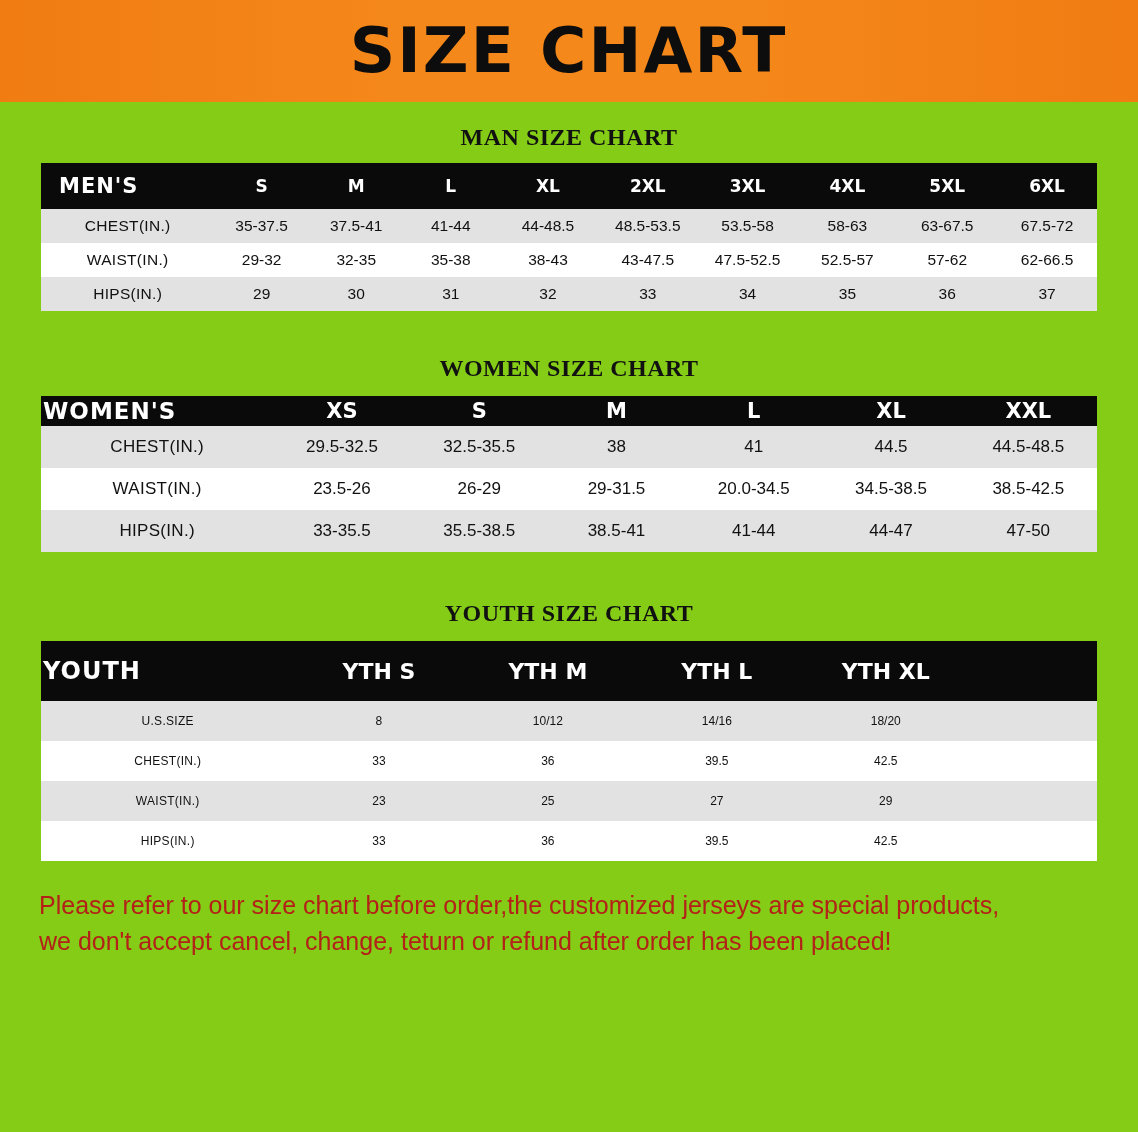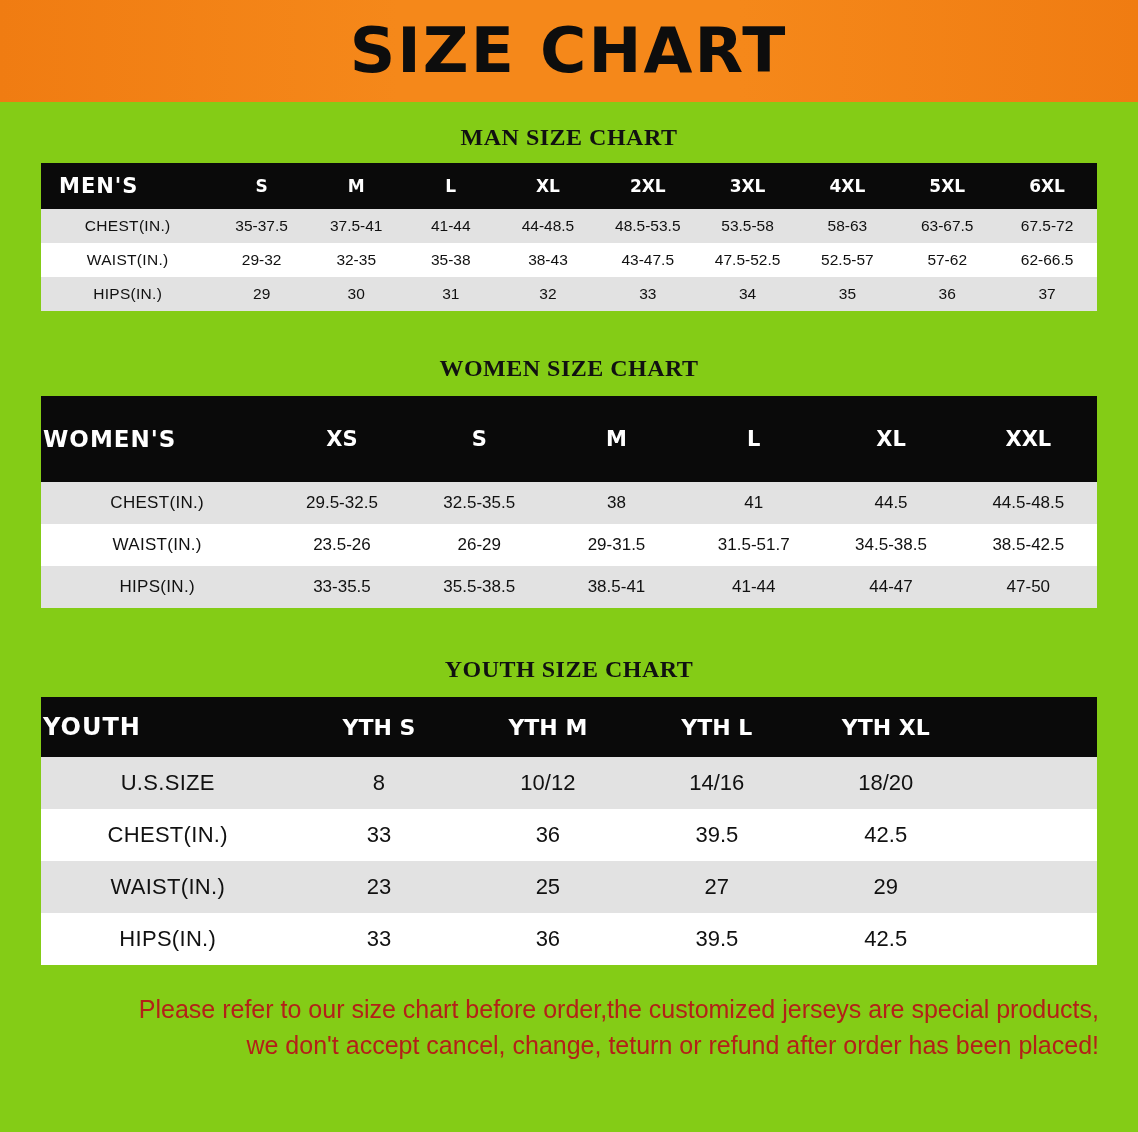--- a/index.html
+++ b/index.html
@@ -92,35 +92,35 @@
 
   
   #men-table { margin-top: 12px; }
   #men-table thead th { font-size: 17px; padding: 11px 18px; }
   #men-table thead th.rowlabel { font-size: 21px; }
   #men-table tbody td { font-size: 15.5px; padding: 8px 2px; }
   #men-table tbody td.rowlabel { font-size: 15.5px; }
 
   
   #women-table { margin-top: 14px; }
-  #women-table thead th { font-size: 21px; padding: 30px 2px; }
+  #women-table thead th { font-size: 21px; padding: 2px 2px; }
   #women-table thead th.rowlabel { font-size: 23px; }
   #women-table tbody td { font-size: 17px; padding: 11px 2px; }
 
   
   #youth-table { margin-top: 14px; }
   #youth-table thead th { font-size: 22px; padding: 16px 2px; }
   #youth-table thead th.rowlabel { font-size: 24px; }
-  #youth-table tbody td { font-size: 22px; padding: 13px 4px; }
+  #youth-table tbody td { font-size: 12px; padding: 13px 4px; }
 
   
   .note {
     margin: 26px auto 0 auto;
     width: 1060px;
-    text-align: right;
+    text-align: left;
     color: #b32118;
     font-family: "Liberation Sans", sans-serif;
     font-size: 25px;
     line-height: 1.45;
   }
   .note-line { display: block; }
 </style>
 </head>
 <body>
 
@@ -231,21 +231,21 @@
           <td>38</td>
           <td>41</td>
           <td>44.5</td>
           <td>44.5-48.5</td>
         </tr>
         <tr class="plain">
           <td class="rowlabel">WAIST(IN.)</td>
           <td>23.5-26</td>
           <td>26-29</td>
           <td>29-31.5</td>
-          <td>31.5-51.7</td>
+          <td>20.0-34.5</td>
           <td>34.5-38.5</td>
           <td>38.5-42.5</td>
         </tr>
         <tr class="alt">
           <td class="rowlabel">HIPS(IN.)</td>
           <td>33-35.5</td>
           <td>35.5-38.5</td>
           <td>38.5-41</td>
           <td>41-44</td>
           <td>44-47</td>

